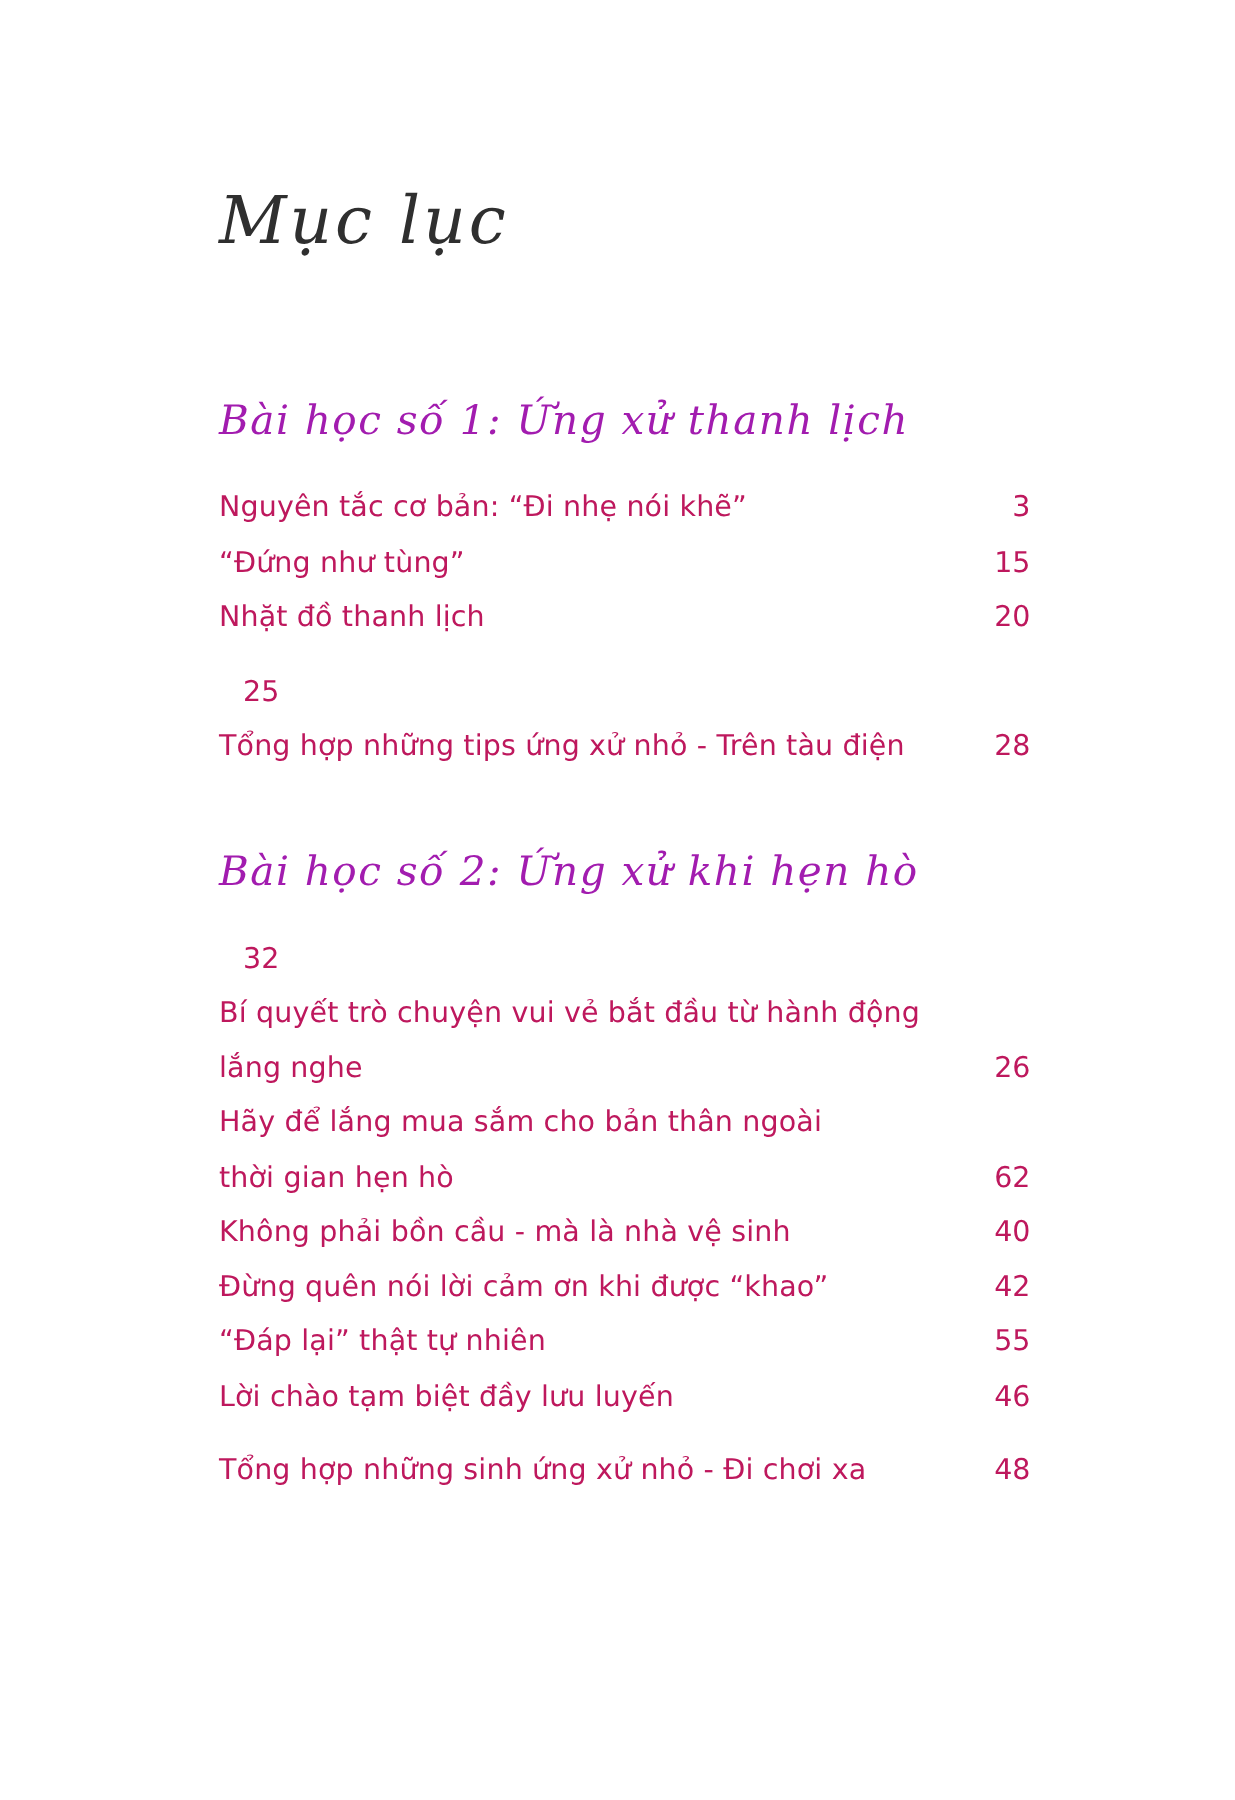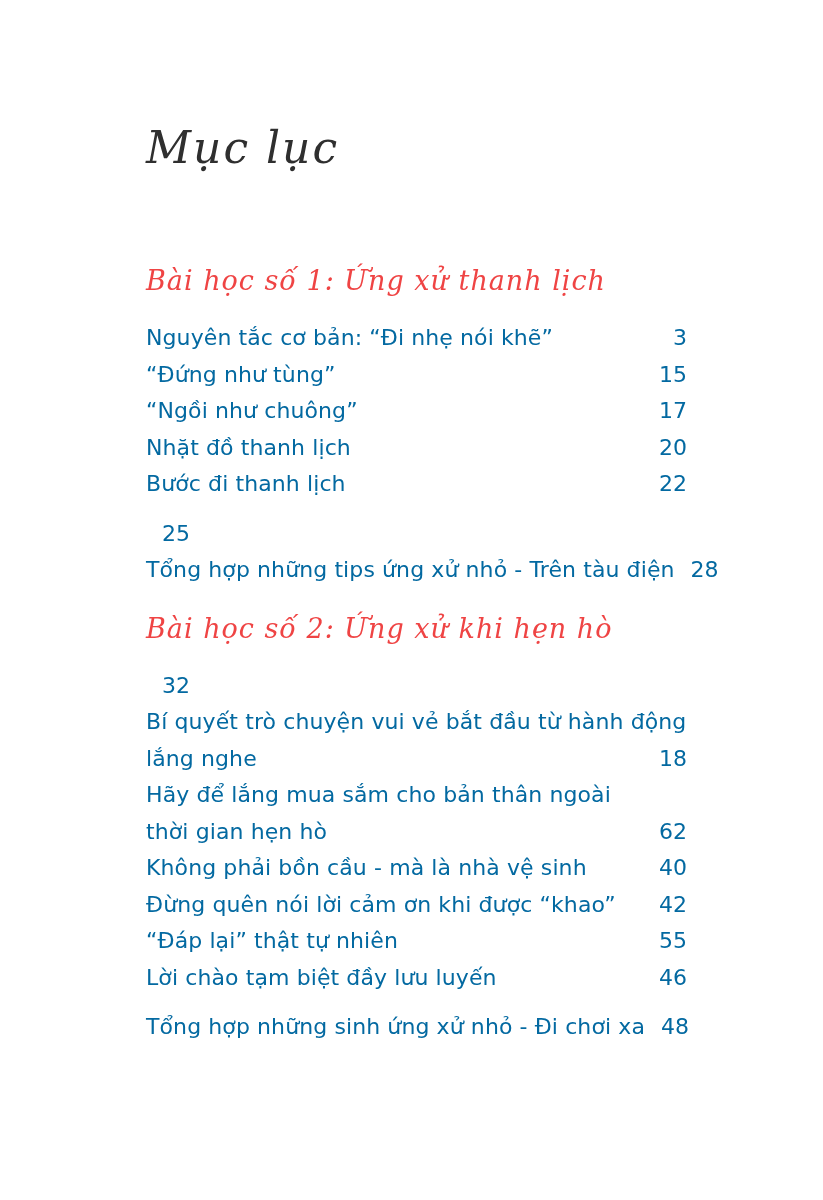--- a/index.html
+++ b/index.html
@@ -26,34 +26,34 @@
     font-weight: 400;
     font-size: 44px;
     letter-spacing: 2px;
     color: #2f2f2f;
     margin: 0 0 92px 0;
   }
   .section {
     margin: 0;
   }
   .section + .section {
-    margin-top: 24px;
+    margin-top: 50px;
   }
   .section-heading {
     font-family: "DejaVu Serif", serif;
     font-style: italic;
     font-weight: 400;
     font-size: 27px;
     letter-spacing: 1px;
-    color: #ef4444;
+    color: #a21caf;
     margin: 0 0 24px 0;
   }
   .items {
-    font-size: 22px;
-    color: #0369a1;
+    font-size: 19px;
+    color: #be185d;
   }
   .item {
     margin: 0;
   }
   .item.spaced {
     margin-top: 13px;
   }
   .line {
     display: flex;
     justify-content: space-between;
@@ -87,34 +87,22 @@
               </div>
             </div>
             <div class="item">
               <div class="line">
                 <span class="line-text">“Đứng như tùng”</span>
                 <span class="page-num">15</span>
               </div>
             </div>
             <div class="item">
               <div class="line">
-                <span class="line-text">“Ngồi như chuông”</span>
-                <span class="page-num">17</span>
-              </div>
-            </div>
-            <div class="item">
-              <div class="line">
                 <span class="line-text">Nhặt đồ thanh lịch</span>
                 <span class="page-num">20</span>
-              </div>
-            </div>
-            <div class="item">
-              <div class="line">
-                <span class="line-text">Bước đi thanh lịch</span>
-                <span class="page-num">22</span>
               </div>
             </div>
             <div class="item spaced">
               <div class="line">
                 <span class="page-num">25</span>
               </div>
             </div>
             <div class="item">
               <div class="line">
                 <span class="line-text">Tổng hợp những tips ứng xử nhỏ - Trên tàu điện</span>
@@ -131,21 +119,21 @@
               <div class="line">
                 <span class="page-num">32</span>
               </div>
             </div>
             <div class="item">
               <div class="line">
                 <span class="line-text">Bí quyết trò chuyện vui vẻ bắt đầu từ hành động</span>
               </div>
               <div class="line">
                 <span class="line-text">lắng nghe</span>
-                <span class="page-num">18</span>
+                <span class="page-num">26</span>
               </div>
             </div>
             <div class="item">
               <div class="line">
                 <span class="line-text">Hãy để lắng mua sắm cho bản thân ngoài</span>
               </div>
               <div class="line">
                 <span class="line-text">thời gian hẹn hò</span>
                 <span class="page-num">62</span>
               </div>

